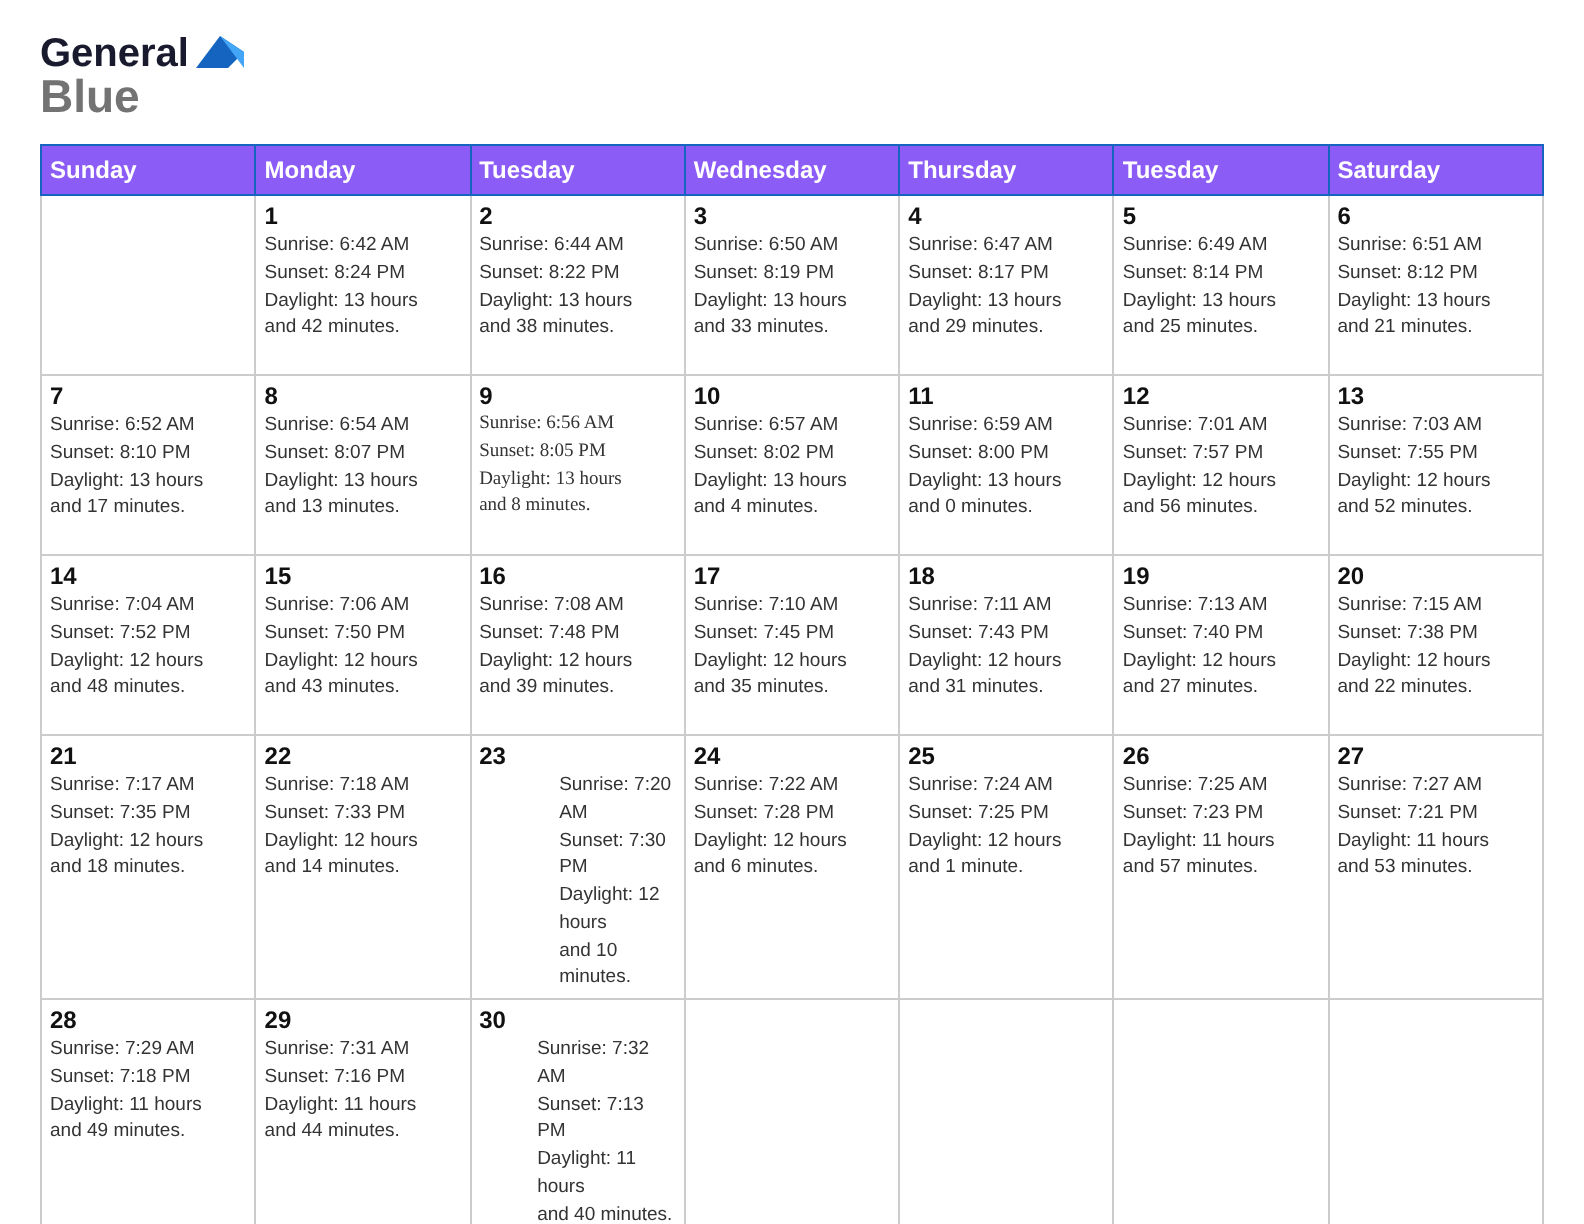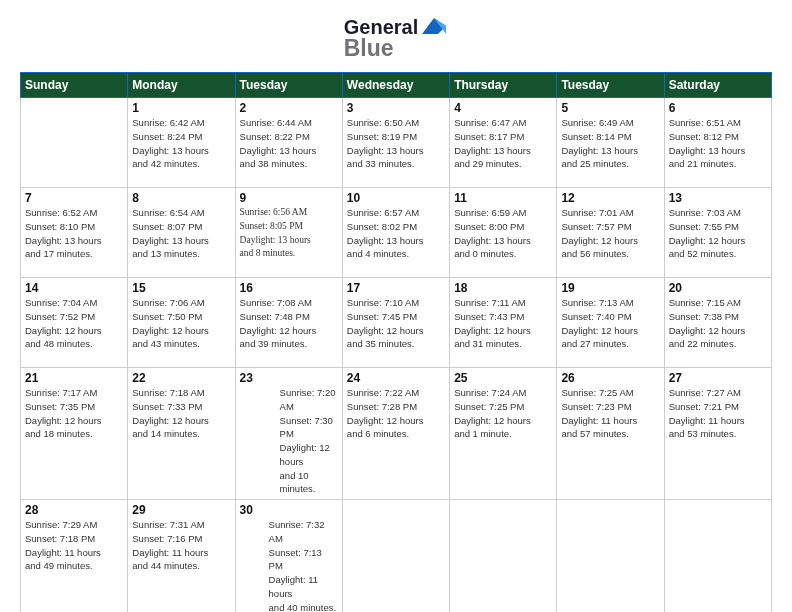--- a/index.html
+++ b/index.html
@@ -9,21 +9,20 @@
       font-family: Arial, sans-serif;
       background: #fff;
       overflow: hidden;
     }
     .page {
       width: 792px;
       height: 612px;
       padding: 16px 20px;
       display: flex;
       flex-direction: column;
-      align-items: center;
     }
     .header {
       display: flex;
       justify-content: space-between;
       align-items: flex-start;
       margin-bottom: 10px;
     }
     .logo {
       display: flex;
       flex-direction: column;
@@ -43,21 +42,21 @@
       color: #333;
     }
     .calendar {
       flex: 1;
       border: 1px solid #ccc;
       border-collapse: collapse;
       width: 100%;
       table-layout: fixed;
     }
     .calendar th {
-      background: #14532d;
+      background: #8b5cf6;
       color: #fff;
       font-size: 12px;
       font-weight: bold;
       padding: 5px 4px;
       text-align: left;
       border: 1px solid #1565c0;
     }
     .calendar td {
       vertical-align: top;
       padding: 3px 4px;

